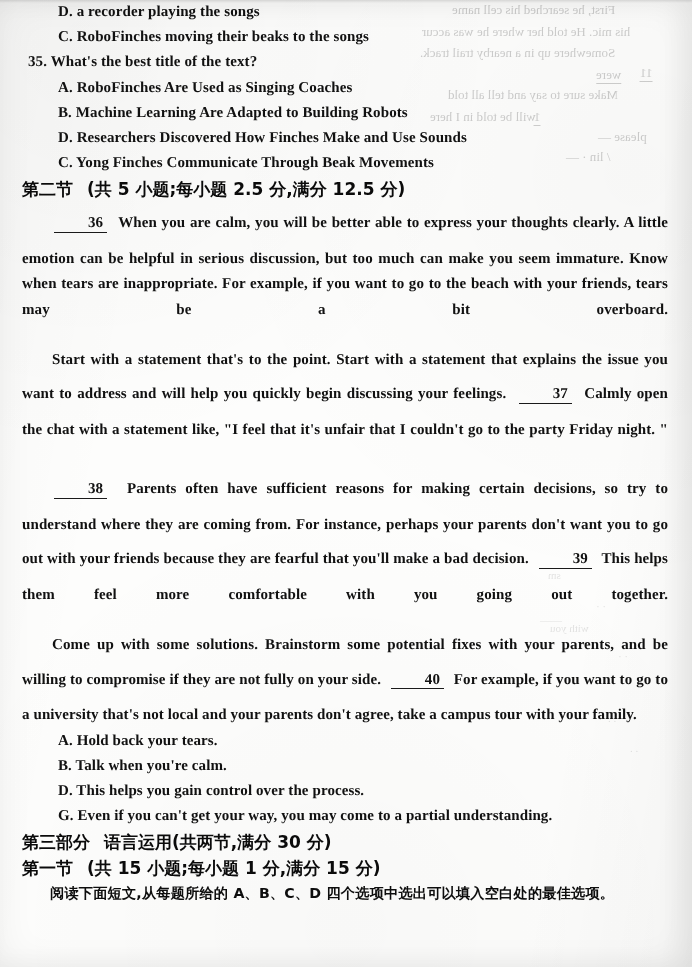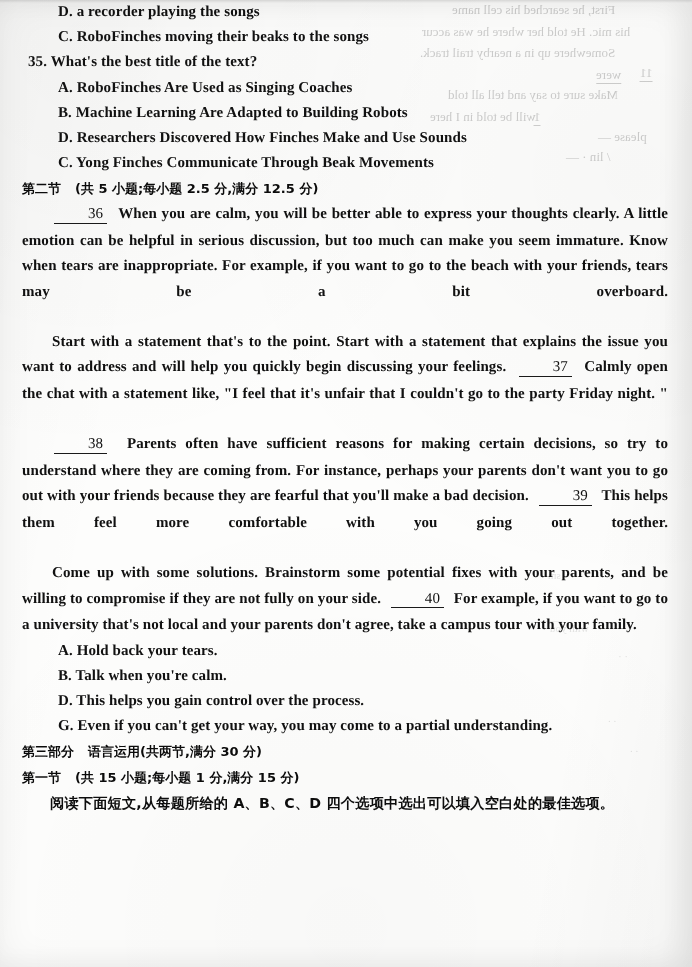--- a/index.html
+++ b/index.html
@@ -81,28 +81,28 @@
   }
   .para.last::after, .para-flat.last::after { content: none; }
 
   .blank {
     display: inline-block;
     min-width: 38px;
     text-align: center;
     border-bottom: 1.6px solid #1a1a1a;
     padding: 0 4px 0 4px;
     line-height: 1.05;
-    margin: 5px 2px;
-    font-weight: 400;
+    margin: 14px 2px;
+    font-weight: 700;
   }
 
   .sec-head {
     font-family: "DejaVu Sans", "Liberation Sans", sans-serif;
     font-weight: 700;
-    font-size: 13px;
+    font-size: 17px;
     line-height: 26px;
     color: #0b0b0b;
   }
   .sec-head .gap { display:inline-block; width: 14px; }
 
   
   #bleed {
     position: absolute;
     inset: 0;
     pointer-events: none;

